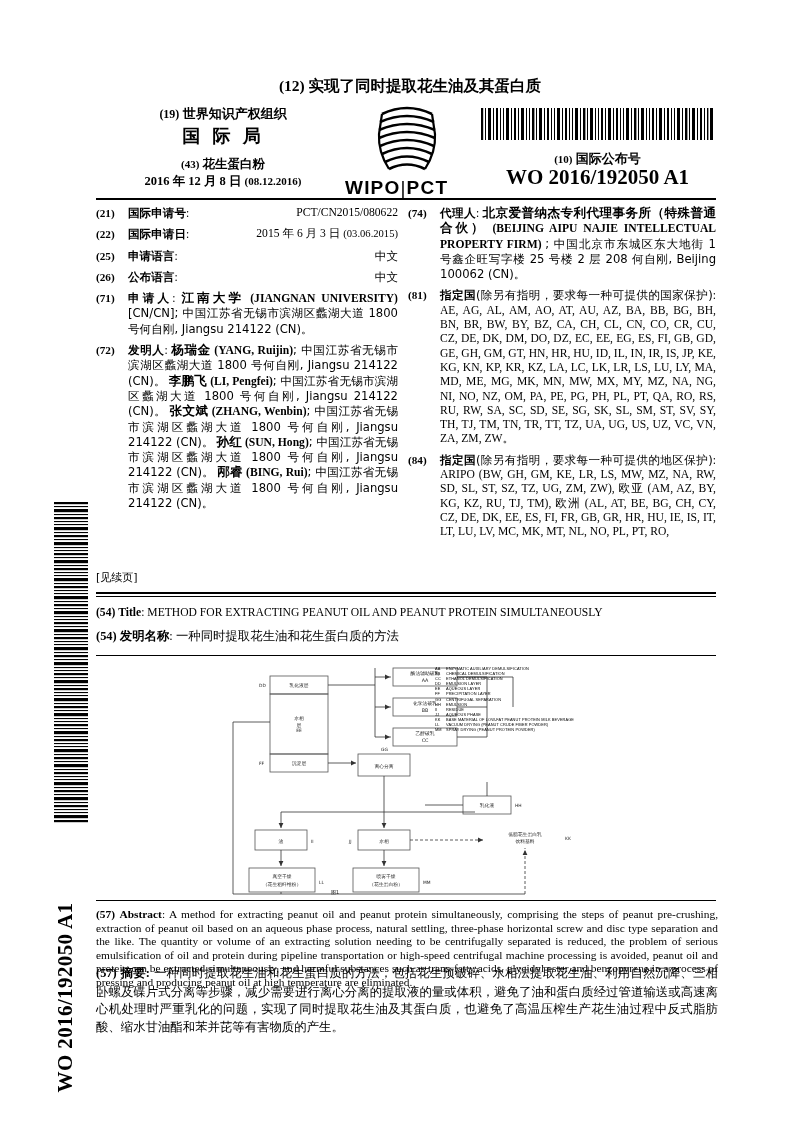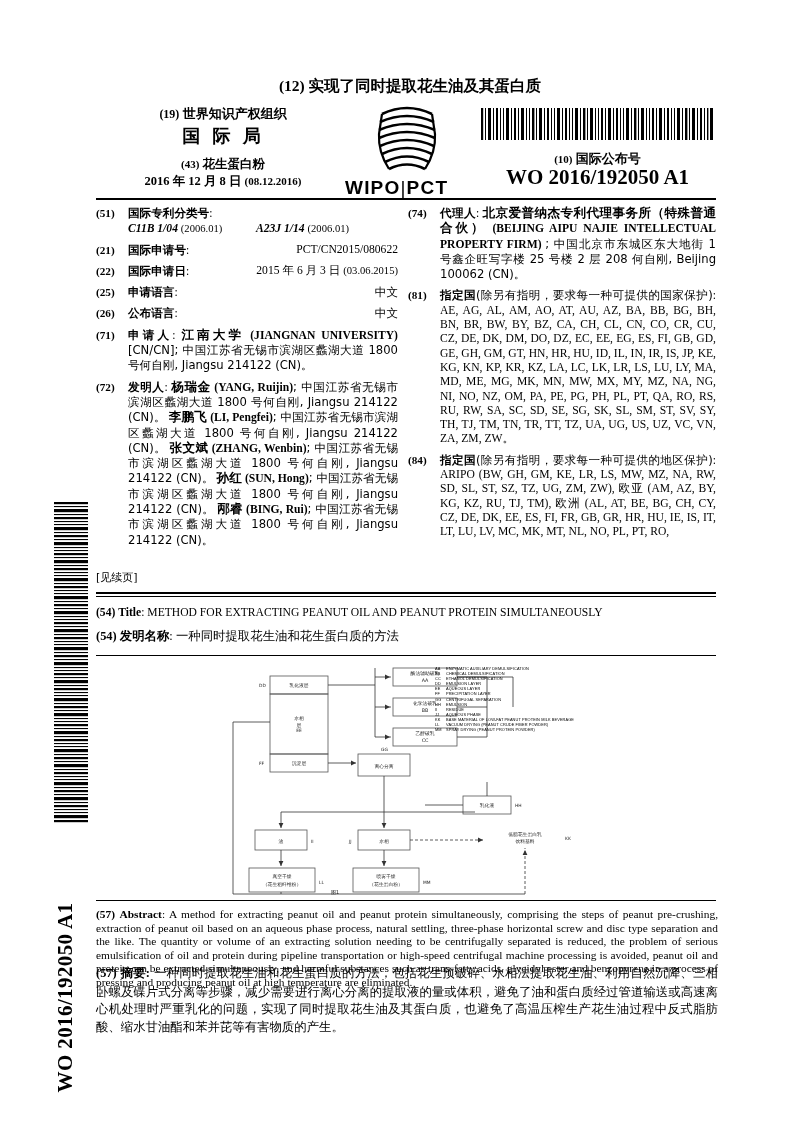--- a/index.html
+++ b/index.html
@@ -453,36 +453,20 @@
   <div class="hdr-pubno-lbl">
     <span class="num">(10)</span>
     <span class="zhb">国际公布号</span>
   </div>
   <div class="hdr-pubno-val">WO 2016/192050 A1</div>
 
   <div class="rule rule-top"></div>
 
   <div class="col col-left">
 
-    <div class="field">
-      <span class="code">(51)</span>
-      <div class="fbody">
-        <span class="zhb">国际专利分类号</span><span>:</span>
-        <div class="ipc-row" style="margin-top:1px;">
-          <div class="ipc-a">
-            <span class="ital">C11B 1/04</span>
-            <span class="sm">(2006.01)</span>
-          </div>
-          <div>
-            <span class="ital">A23J 1/14</span>
-            <span class="sm">(2006.01)</span>
-          </div>
-        </div>
-      </div>
-    </div>
 
     <div class="field">
       <span class="code">(21)</span>
       <div class="fbody" style="position:relative;">
         <span class="zhb">国际申请号</span><span>:</span>
         <span style="position:absolute; right:0; top:0;">PCT/CN2015/080622</span>
       </div>
     </div>
 
     <div class="field">

